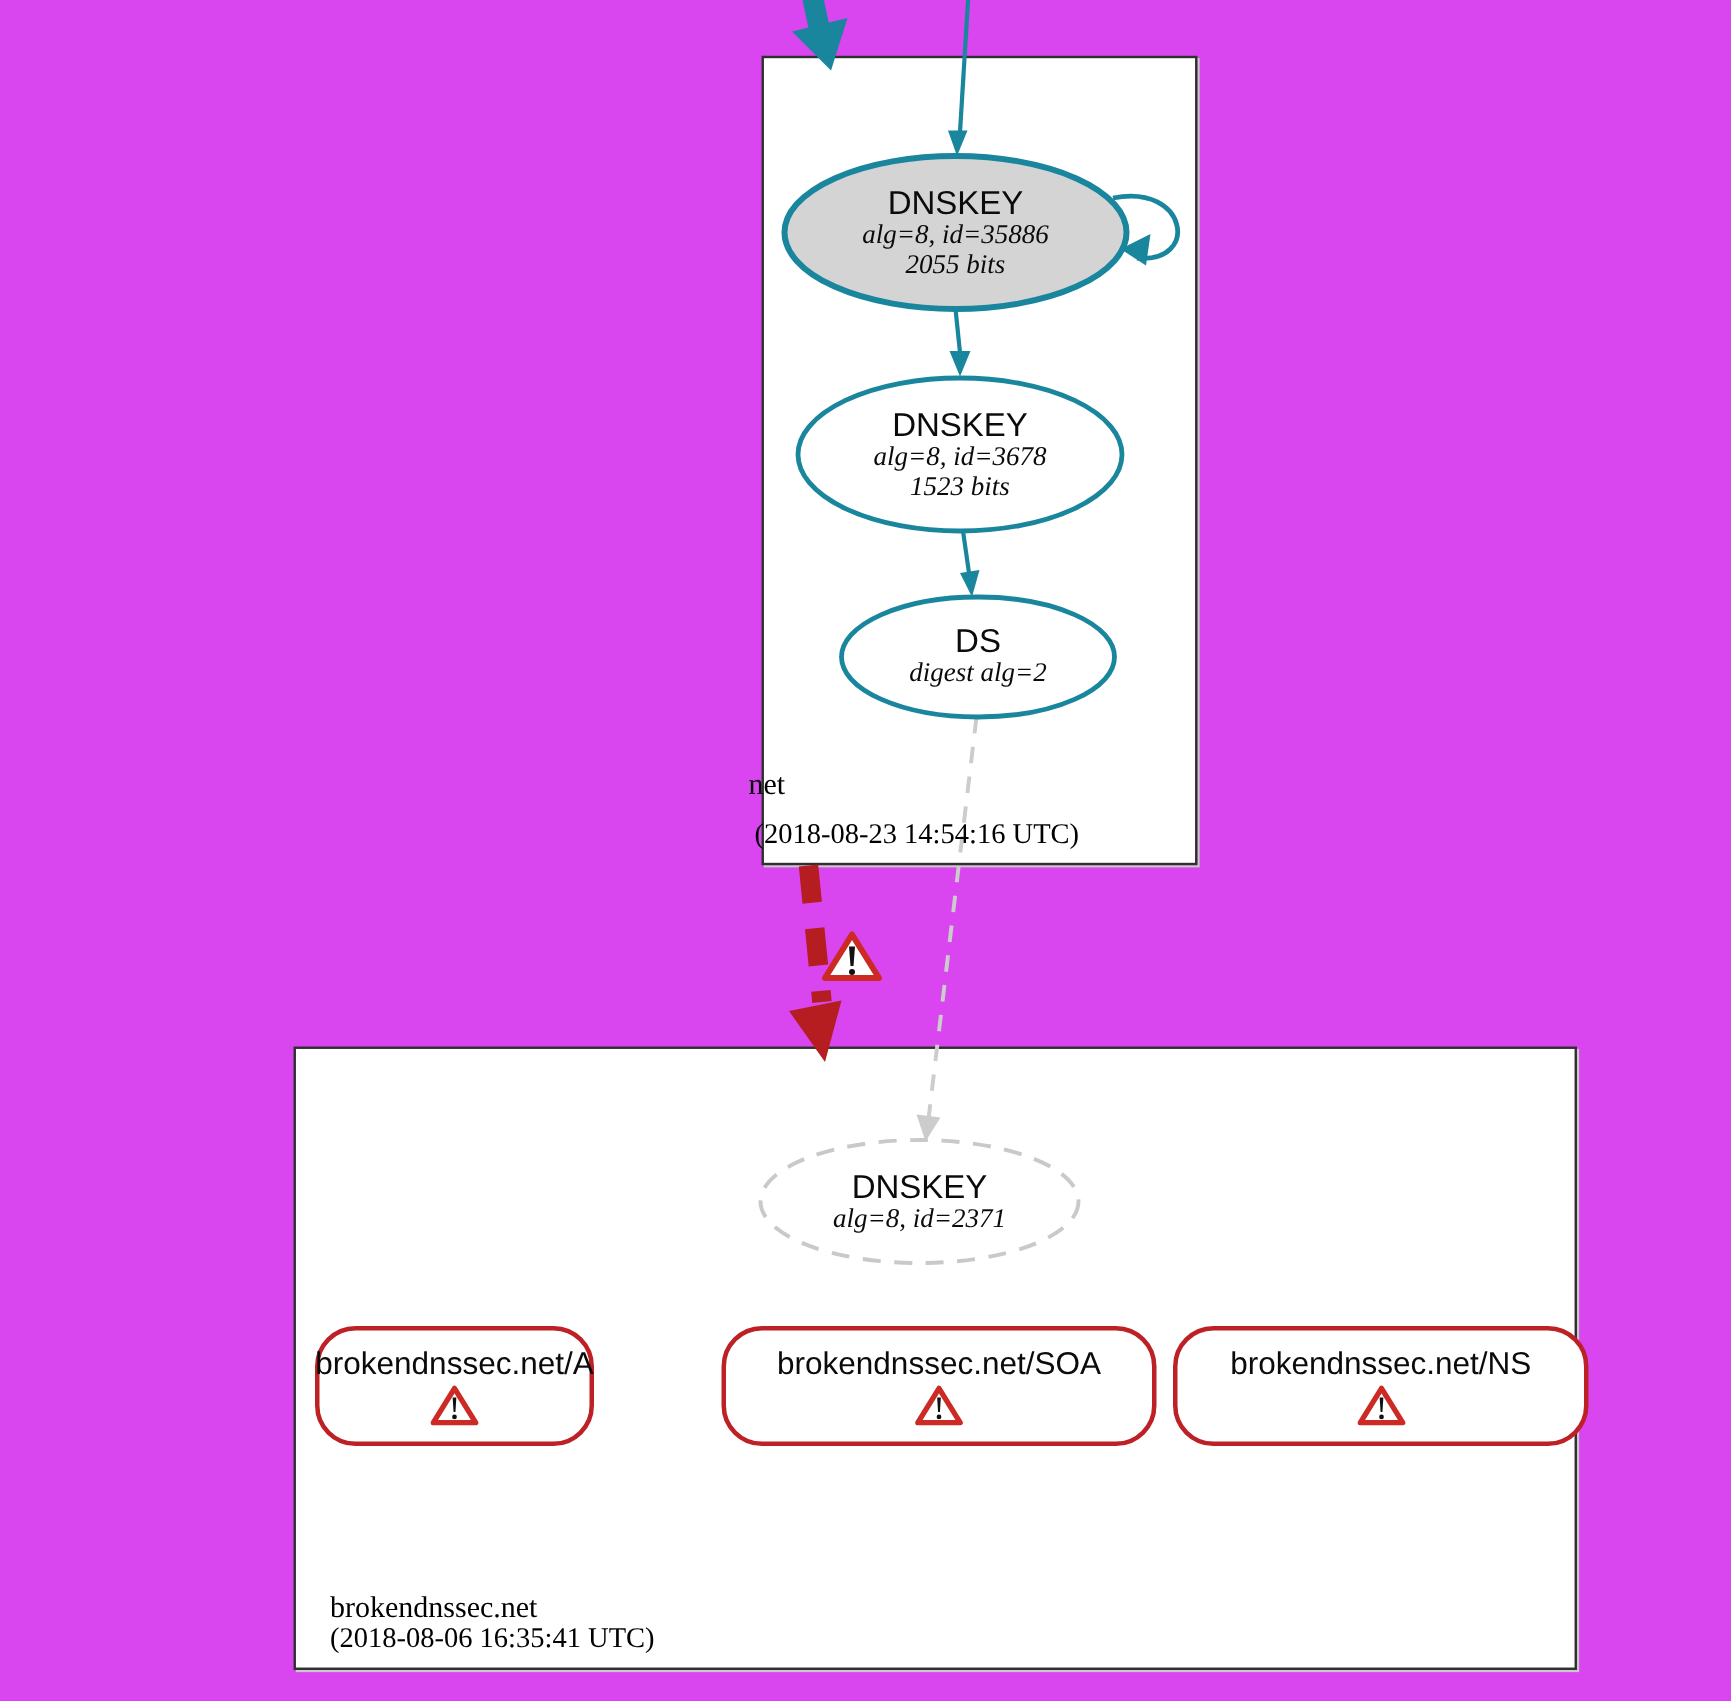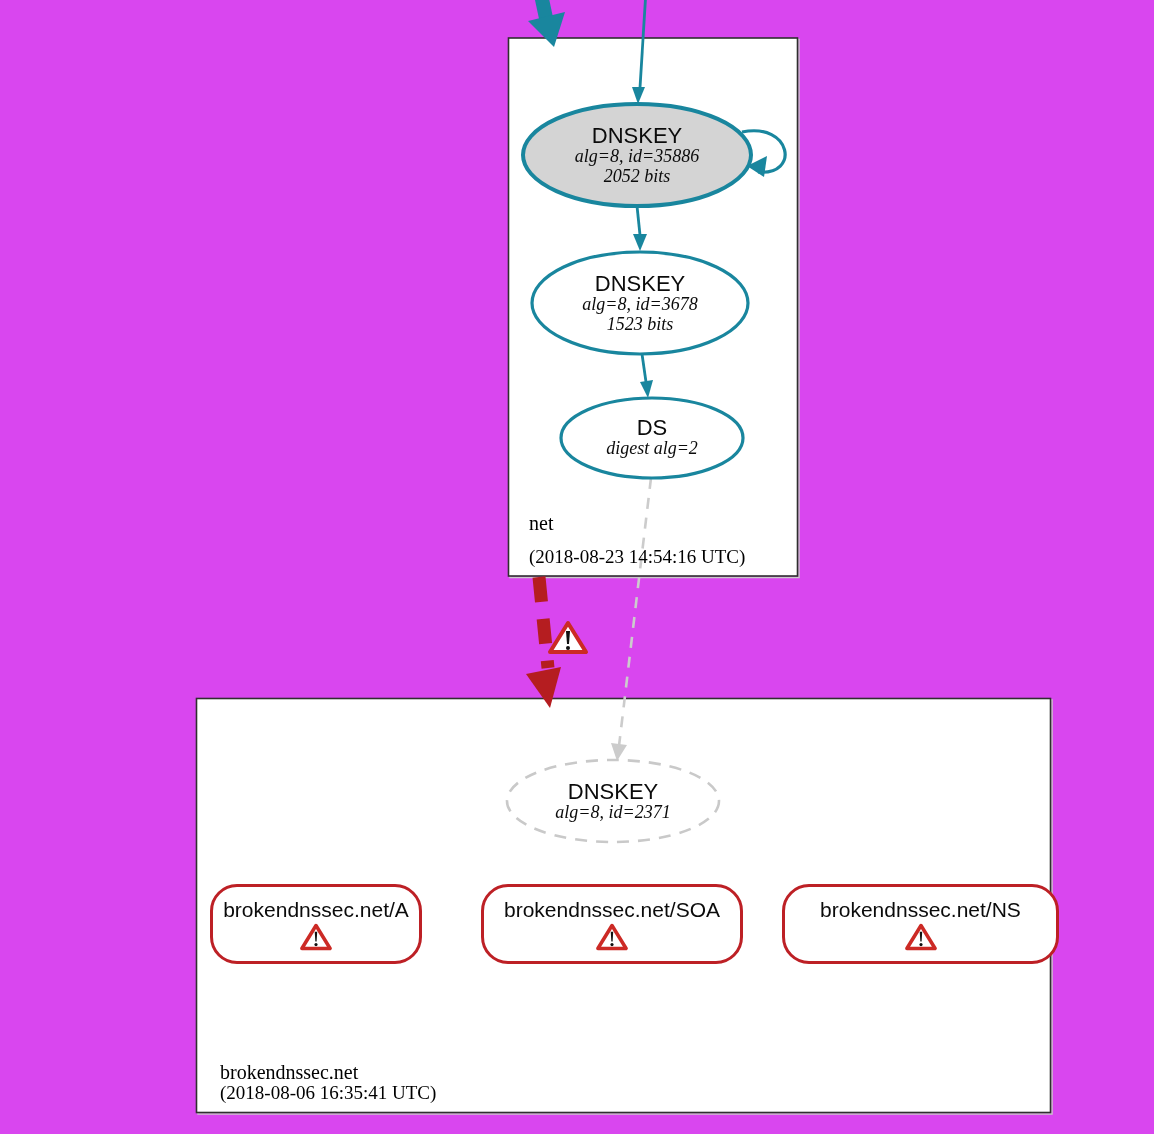--- a/index.html
+++ b/index.html
@@ -88,52 +88,52 @@
     <g>
       <path d="M 568,623 L 586,652 L 550,652 Z" fill="#ffffff" stroke="#cc2a25" stroke-width="4" stroke-linejoin="round"></path>
       <path d="M 566,631 L 570,631 L 569,644 L 567,644 Z" fill="#111111"></path>
       <circle cx="568" cy="648" r="2" fill="#111111"></circle>
     </g>
   </svg>
 
   <div class="node-label" style="left:637px; top:156px;">
     <div class="node-title">DNSKEY</div>
     <div class="node-detail">alg=8, id=35886</div>
-    <div class="node-detail">2052 bits</div>
+    <div class="node-detail">2055 bits</div>
   </div>
 
   <div class="node-label" style="left:640px; top:304px;">
     <div class="node-title">DNSKEY</div>
     <div class="node-detail">alg=8, id=3678</div>
     <div class="node-detail">1523 bits</div>
   </div>
 
   <div class="node-label" style="left:652px; top:438px;">
     <div class="node-title">DS</div>
     <div class="node-detail">digest alg=2</div>
   </div>
 
-  <div class="zone-name" style="left:529px; top:512px;">net</div>
-  <div class="zone-ts" style="left:529px; top:546px;">(2018-08-23 14:54:16 UTC)</div>
+  <div class="zone-name" style="left:499px; top:512px;">net</div>
+  <div class="zone-ts" style="left:503px; top:546px;">(2018-08-23 14:54:16 UTC)</div>
 
   <div class="node-label" style="left:613px; top:802px;">
     <div class="node-title">DNSKEY</div>
     <div class="node-detail">alg=8, id=2371</div>
   </div>
 
-  <div class="rrset" style="left:210px; top:884px; width:212px;">
+  <div class="rrset" style="left:210px; top:884px; width:186px;">
     <div class="rrset-label">brokendnssec.net/A</div>
     <svg class="warn" width="34" height="30" viewBox="0 0 38 34">
       <path d="M19 4 L35 30 L3 30 Z" fill="#fff" stroke="#cc2a25" stroke-width="4" stroke-linejoin="round"></path>
       <path d="M17.6 11 L20.4 11 L19.7 22 L18.3 22 Z" fill="#111"></path>
       <circle cx="19" cy="25.6" r="1.8" fill="#111"></circle>
     </svg>
   </div>
 
-  <div class="rrset" style="left:481px; top:884px; width:262px;">
+  <div class="rrset" style="left:481px; top:884px; width:290px;">
     <div class="rrset-label">brokendnssec.net/SOA</div>
     <svg class="warn" width="34" height="30" viewBox="0 0 38 34">
       <path d="M19 4 L35 30 L3 30 Z" fill="#fff" stroke="#cc2a25" stroke-width="4" stroke-linejoin="round"></path>
       <path d="M17.6 11 L20.4 11 L19.7 22 L18.3 22 Z" fill="#111"></path>
       <circle cx="19" cy="25.6" r="1.8" fill="#111"></circle>
     </svg>
   </div>
 
   <div class="rrset" style="left:782px; top:884px; width:277px;">
     <div class="rrset-label">brokendnssec.net/NS</div>

